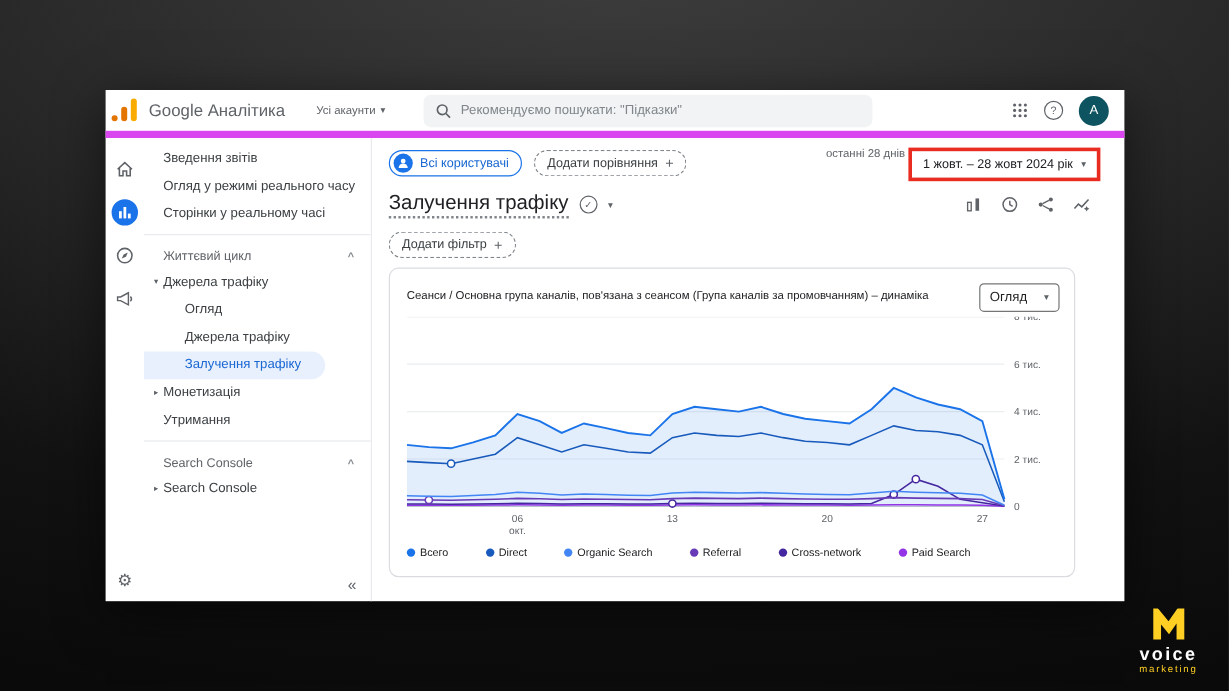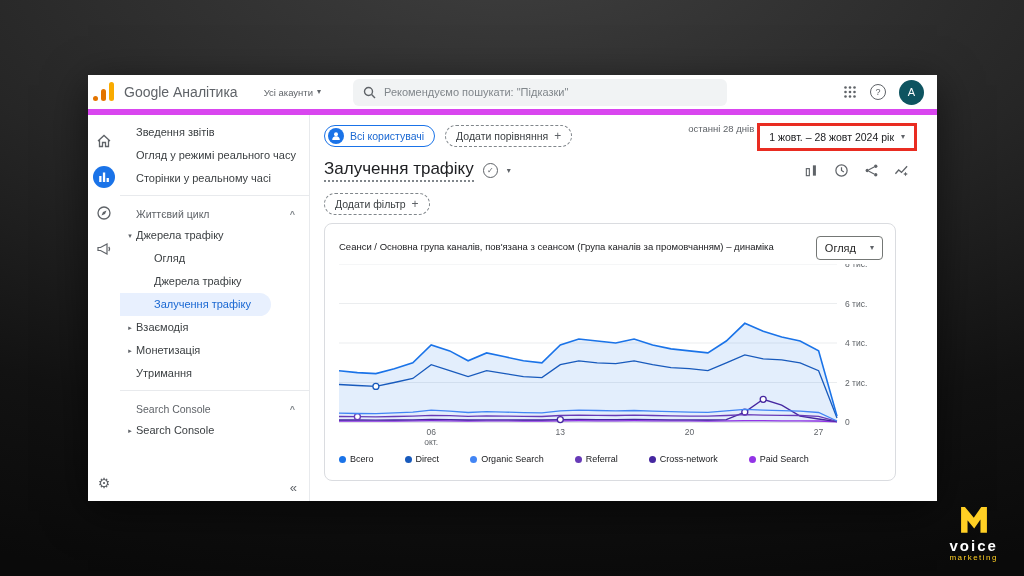--- a/index.html
+++ b/index.html
@@ -181,24 +181,20 @@
             <span>Джерела трафіку</span>
           </div>
           <div class="sb-item sb-child">
             <span>Огляд</span>
           </div>
           <div class="sb-item sb-child">
             <span>Джерела трафіку</span>
           </div>
           <div class="sb-item sb-child sb-selected">
             <span>Залучення трафіку</span>
-          </div>
-          <div class="sb-item sb-top">
-            <span class="sb-arrow">▸</span>
-            <span>Взаємодія</span>
           </div>
           <div class="sb-item sb-top">
             <span class="sb-arrow">▸</span>
             <span>Монетизація</span>
           </div>
           <div class="sb-item sb-top">
             <span class="sb-arrow"></span>
             <span>Утримання</span>
           </div>
           <div class="sb-divider"></div>

